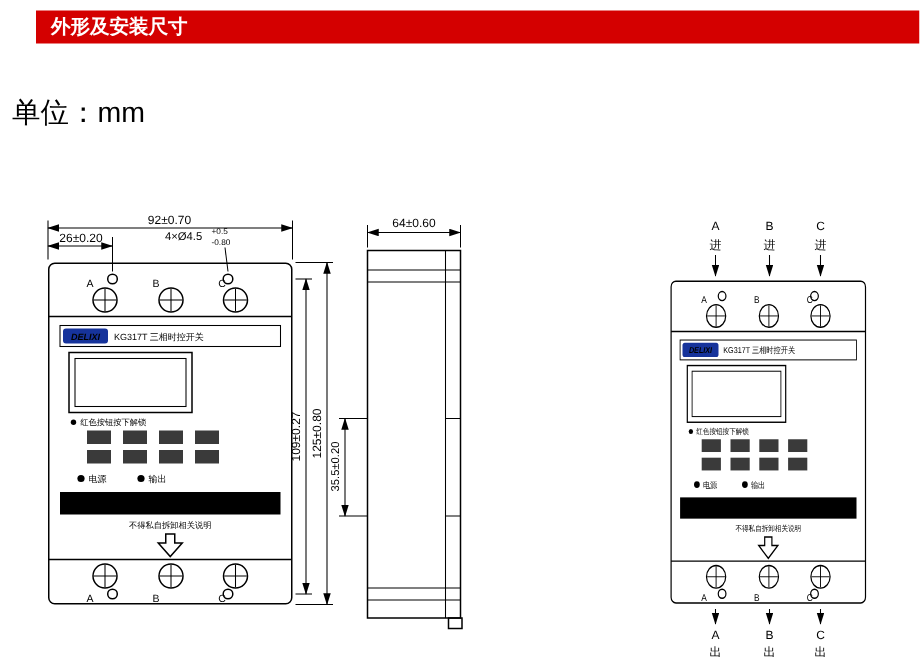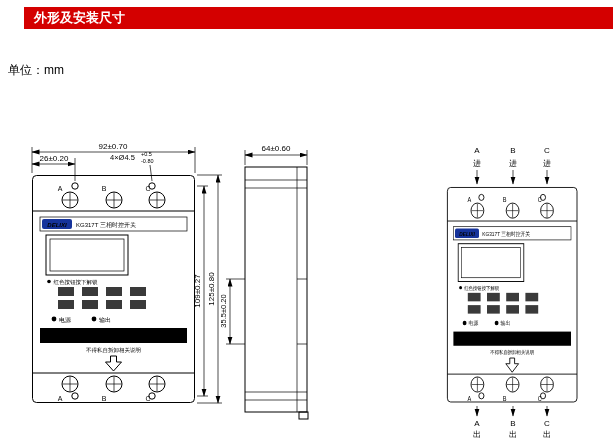--- a/index.html
+++ b/index.html
@@ -1,21 +1,21 @@
 <!DOCTYPE html>
 <html><head>
 <meta charset="utf-8">
 <style>
   html,body{margin:0;padding:0;background:#fff;}
   #page{position:relative;width:613px;height:439px;background:#fff;overflow:hidden;
         font-family:"Liberation Sans",sans-serif;}
   .header-bar{position:absolute;left:0;top:7px;width:613px;height:22px;background:#d40000;
         color:#fff;font-size:13px;font-weight:bold;line-height:22px;padding-left:10px;
         box-sizing:border-box;margin-left:24px;}
-  .unit-label{position:absolute;left:8px;top:62px;font-size:12px;color:#000;}
+  .unit-label{position:absolute;left:8px;top:62px;font-size:19px;color:#000;}
   svg{position:absolute;left:0;top:0;}
   svg text{font-family:"Liberation Sans",sans-serif;fill:#000;}
   .ln{fill:none;stroke:#000;stroke-width:1;}
   .thin{fill:none;stroke:#000;stroke-width:0.7;}
   .t5{font-size:5.5px;}
   .t6{font-size:6px;}
   .t7{font-size:7px;}
   .t75{font-size:7.5px;}
   .t8{font-size:8px;}
   .t85{font-size:8.5px;font-weight:bold;}

